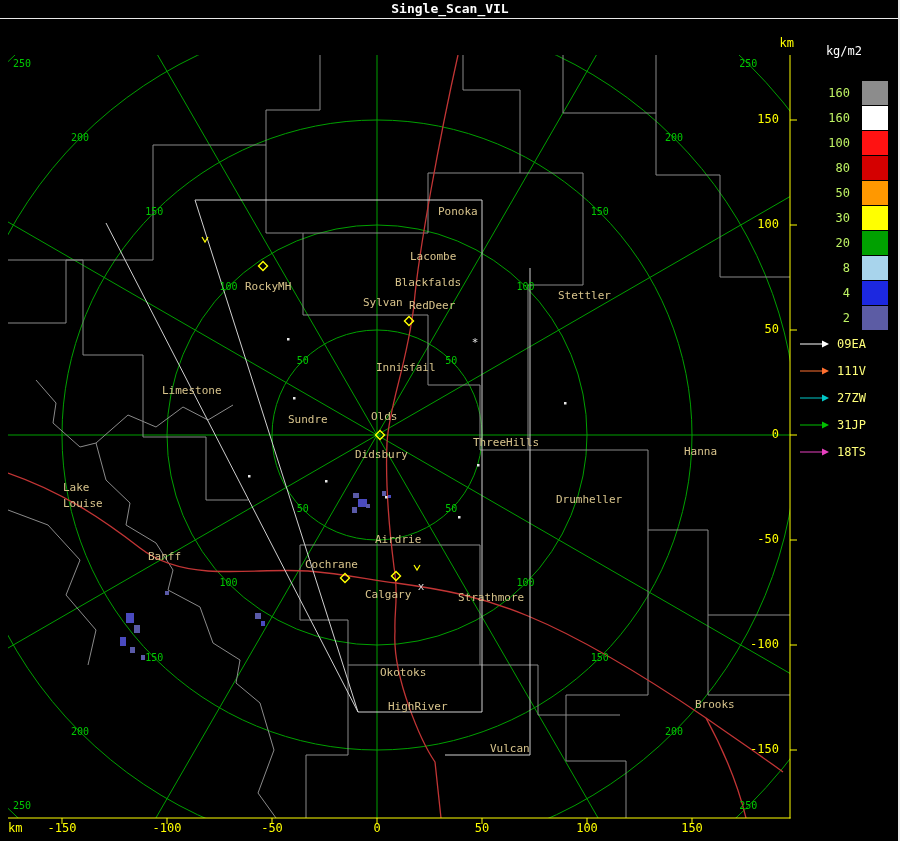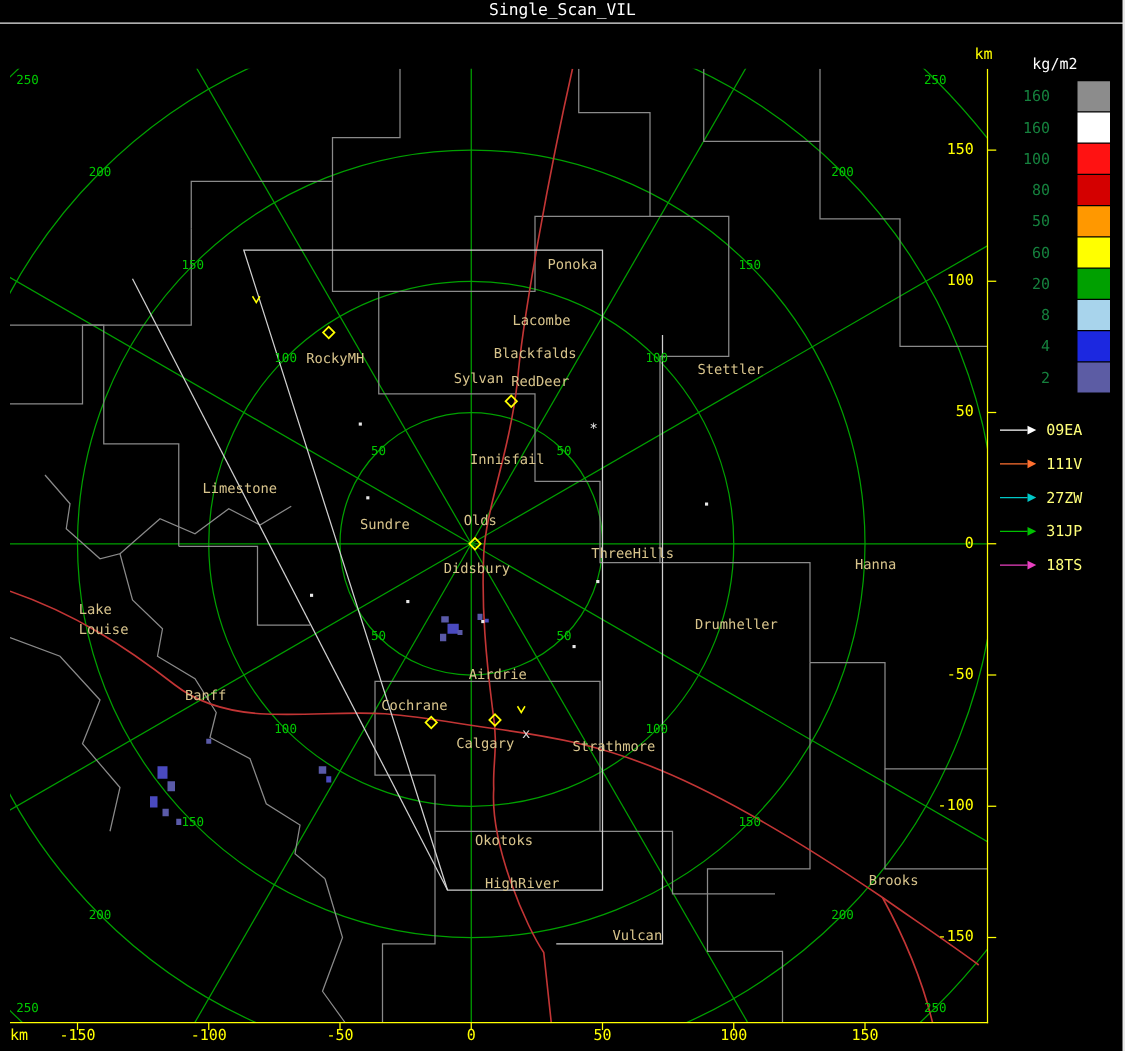--- a/index.html
+++ b/index.html
@@ -1,29 +1,29 @@
 <!DOCTYPE html>
 <html><head>
 <meta charset="utf-8">
 <style>
   html,body{margin:0;padding:0;background:#000;}
   #page{position:relative;width:900px;height:841px;background:#000;overflow:hidden;
         font-family:"DejaVu Sans Mono",monospace;}
   .titlebar{position:absolute;left:0;top:0;width:100%;height:18px;background:#000;
-        border-bottom:1px solid #e8e8e8;color:#ffffff;font-size:13px;text-align:center;line-height:18px;}
+        border-bottom:1px solid #e8e8e8;color:#ffffff;font-size:13px;text-align:center;line-height:18px;font-weight:bold;}
   .timestamp{position:absolute;left:8px;top:34px;color:#ffff00;font-size:13px;}
   .km-top{position:absolute;left:756px;top:36px;width:38px;text-align:right;color:#ffff00;font-size:12px;}
   .km-bottom{position:absolute;left:8px;top:821px;color:#ffff00;font-size:12px;}
   .map-wrap{position:absolute;left:8px;top:55px;width:792px;height:779px;}
   .side-panel{position:absolute;left:800px;top:44px;width:88px;}
-  .cb-unit{color:#ffffff;font-size:12px;text-align:right;padding-right:26px;height:14px;margin-bottom:6px;}
+  .cb-unit{color:#ffffff;font-size:12px;text-align:right;padding-right:26px;height:14px;margin-bottom:22px;}
   .cb-row{display:flex;align-items:center;height:25px;}
-  .cb-val{flex:1;text-align:right;color:#15803d;font-size:12px;padding-right:22px;}
+  .cb-val{flex:1;text-align:right;color:#bef264;font-size:12px;padding-right:12px;}
   .cb-swatch{width:26px;height:24px;display:inline-block;}
-  .site-legend{margin-top:16px;text-decoration:underline;}
+  .site-legend{margin-top:0;text-decoration:underline;}
   .site-row{display:flex;align-items:center;height:27px;}
   .site-row svg{margin-right:7px;}
   .site-label{color:#ffff7a;font-size:12px;}
   .xtick{position:absolute;top:821px;width:48px;text-align:center;color:#ffff00;font-size:12px;}
   .ytick{position:absolute;right:121px;width:52px;text-align:right;color:#ffff00;font-size:12px;}
   .right-edge{position:absolute;right:0;top:0;width:2px;height:841px;background:#e8e8e8;}
   .citylbl{font:11px "DejaVu Sans Mono",monospace;}
   .ringlbl{font:10px "DejaVu Sans Mono",monospace;}
   .mark-text{font:11px "DejaVu Sans Mono",monospace;}
 </style>
@@ -203,21 +203,21 @@
         </div>
         <div class="cb-row">
           <span class="cb-val">80</span>
           <span class="cb-swatch" style="background: rgb(212, 0, 0);"></span>
         </div>
         <div class="cb-row">
           <span class="cb-val">50</span>
           <span class="cb-swatch" style="background: rgb(255, 152, 0);"></span>
         </div>
         <div class="cb-row">
-          <span class="cb-val">60</span>
+          <span class="cb-val">30</span>
           <span class="cb-swatch" style="background: rgb(255, 255, 0);"></span>
         </div>
         <div class="cb-row">
           <span class="cb-val">20</span>
           <span class="cb-swatch" style="background: rgb(0, 160, 0);"></span>
         </div>
         <div class="cb-row">
           <span class="cb-val">8</span>
           <span class="cb-swatch" style="background: rgb(168, 212, 236);"></span>
         </div>

